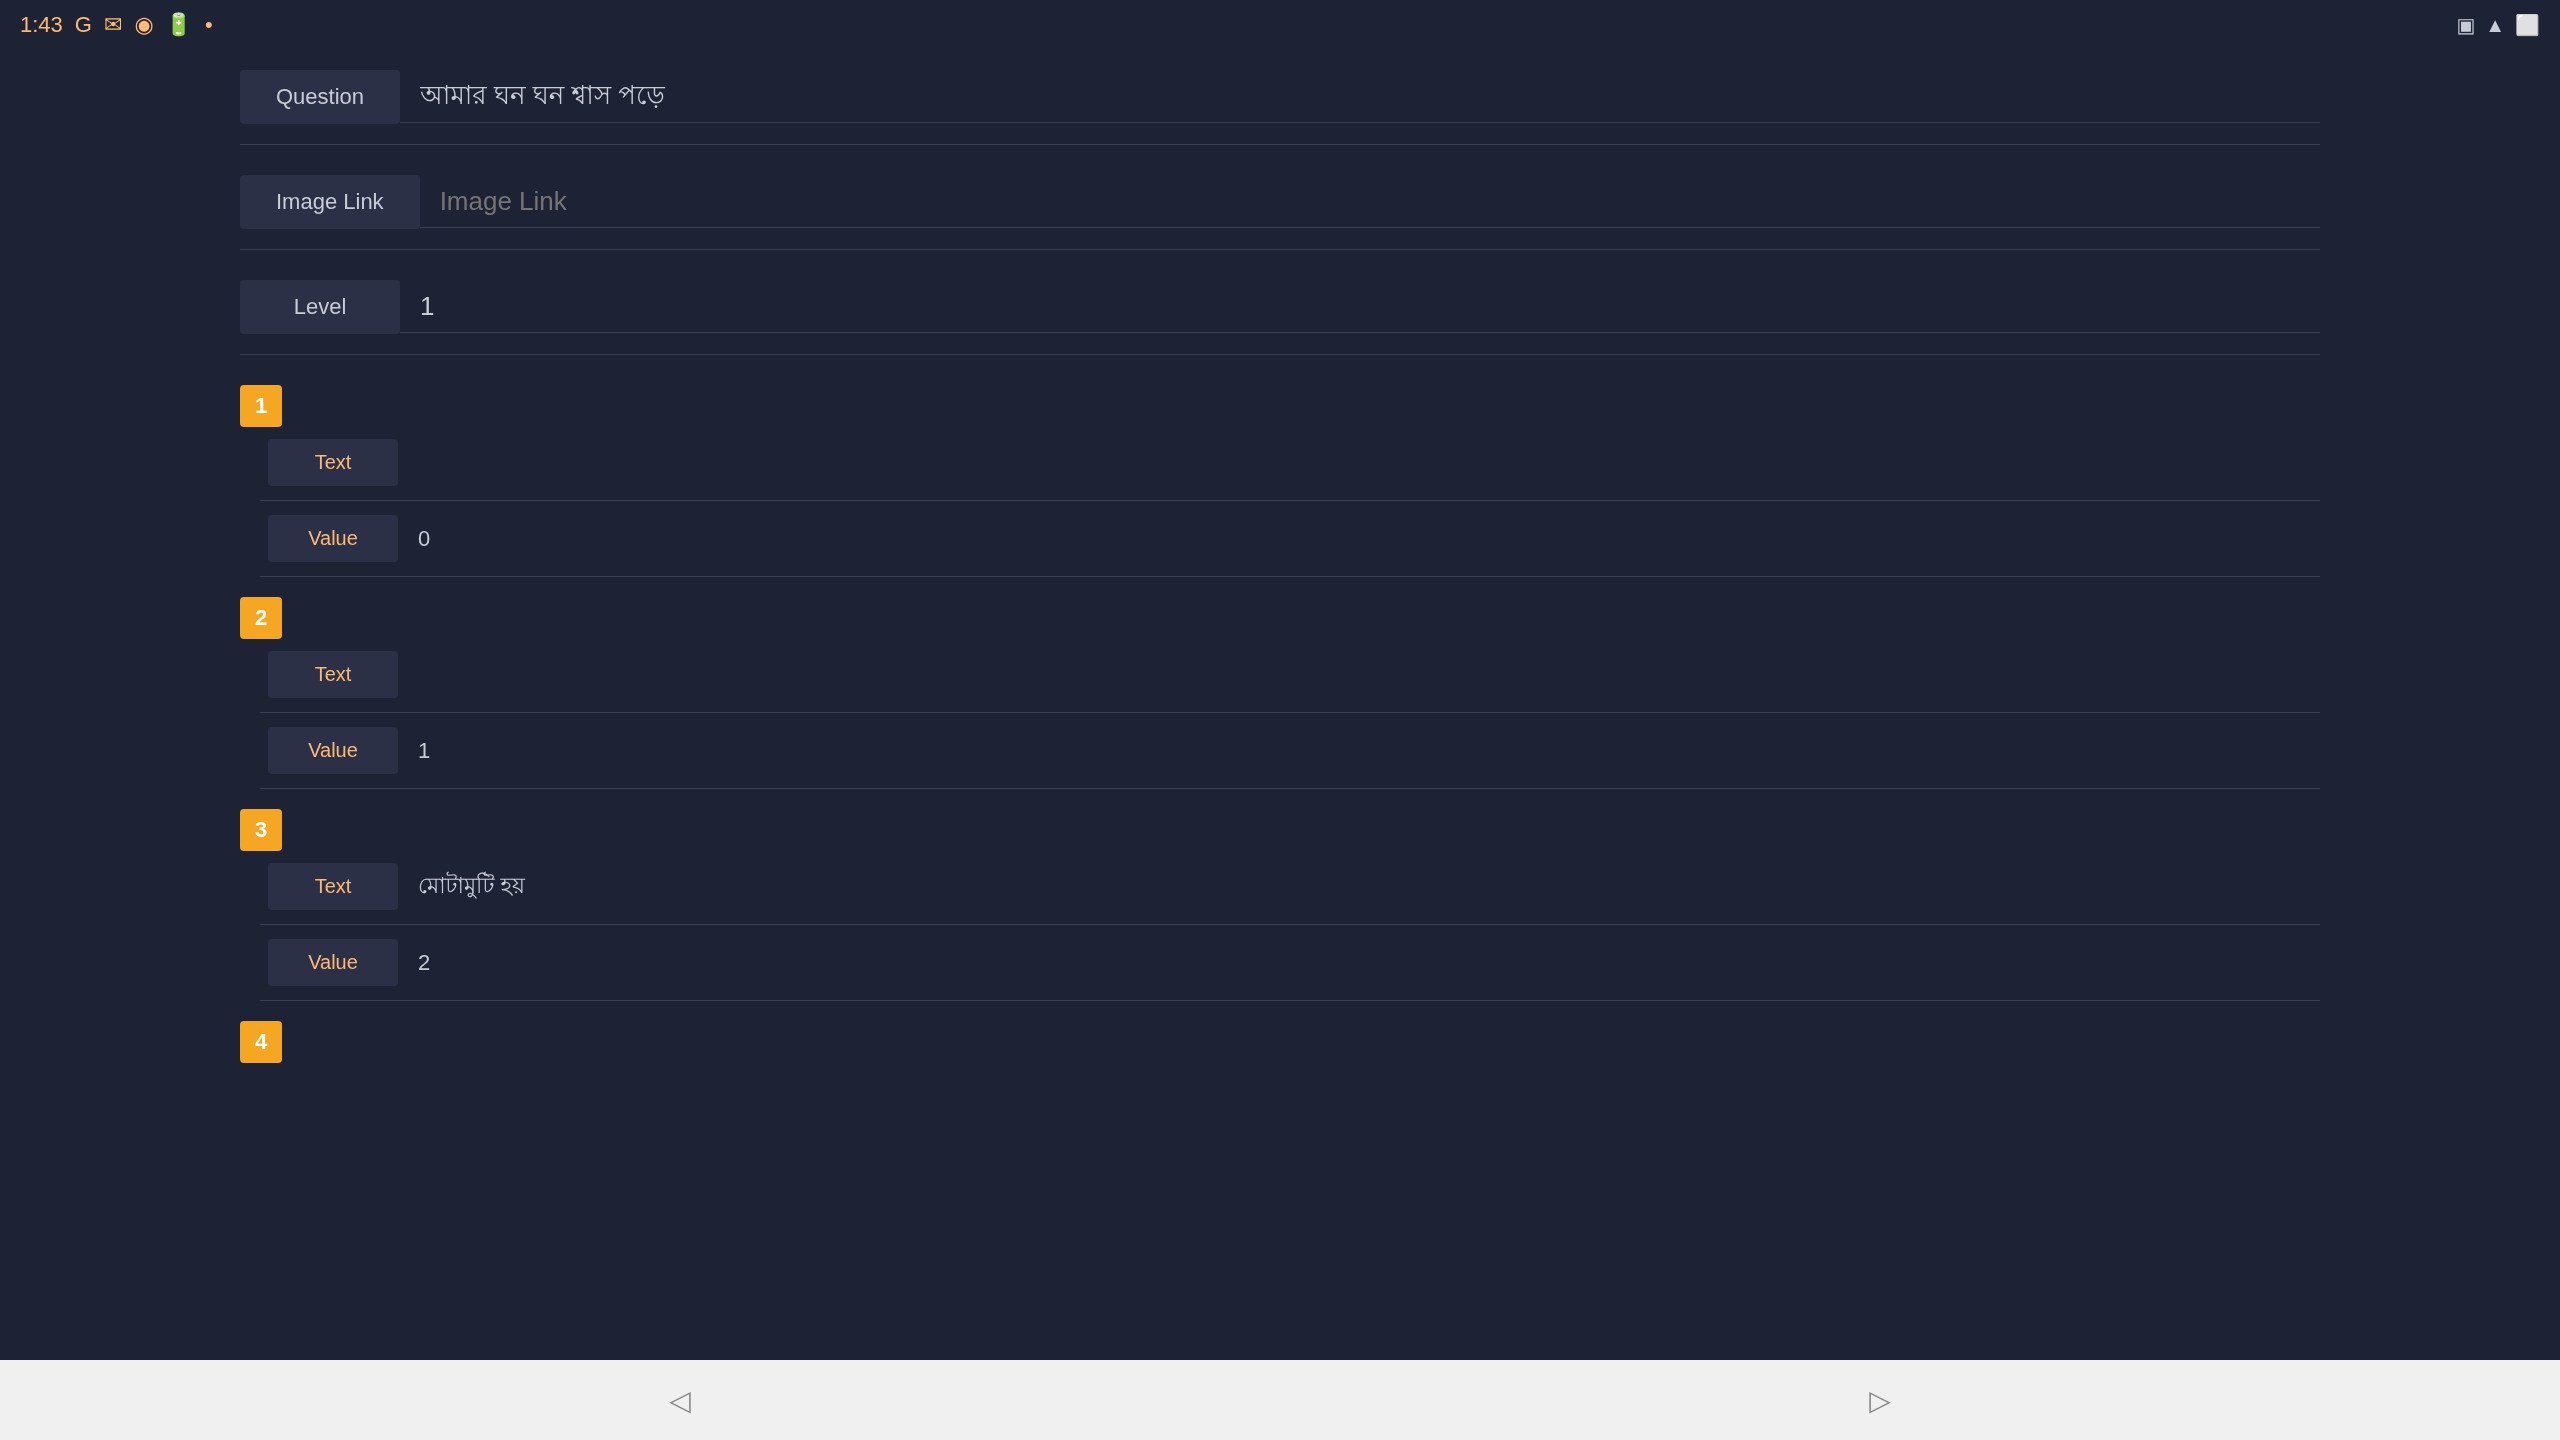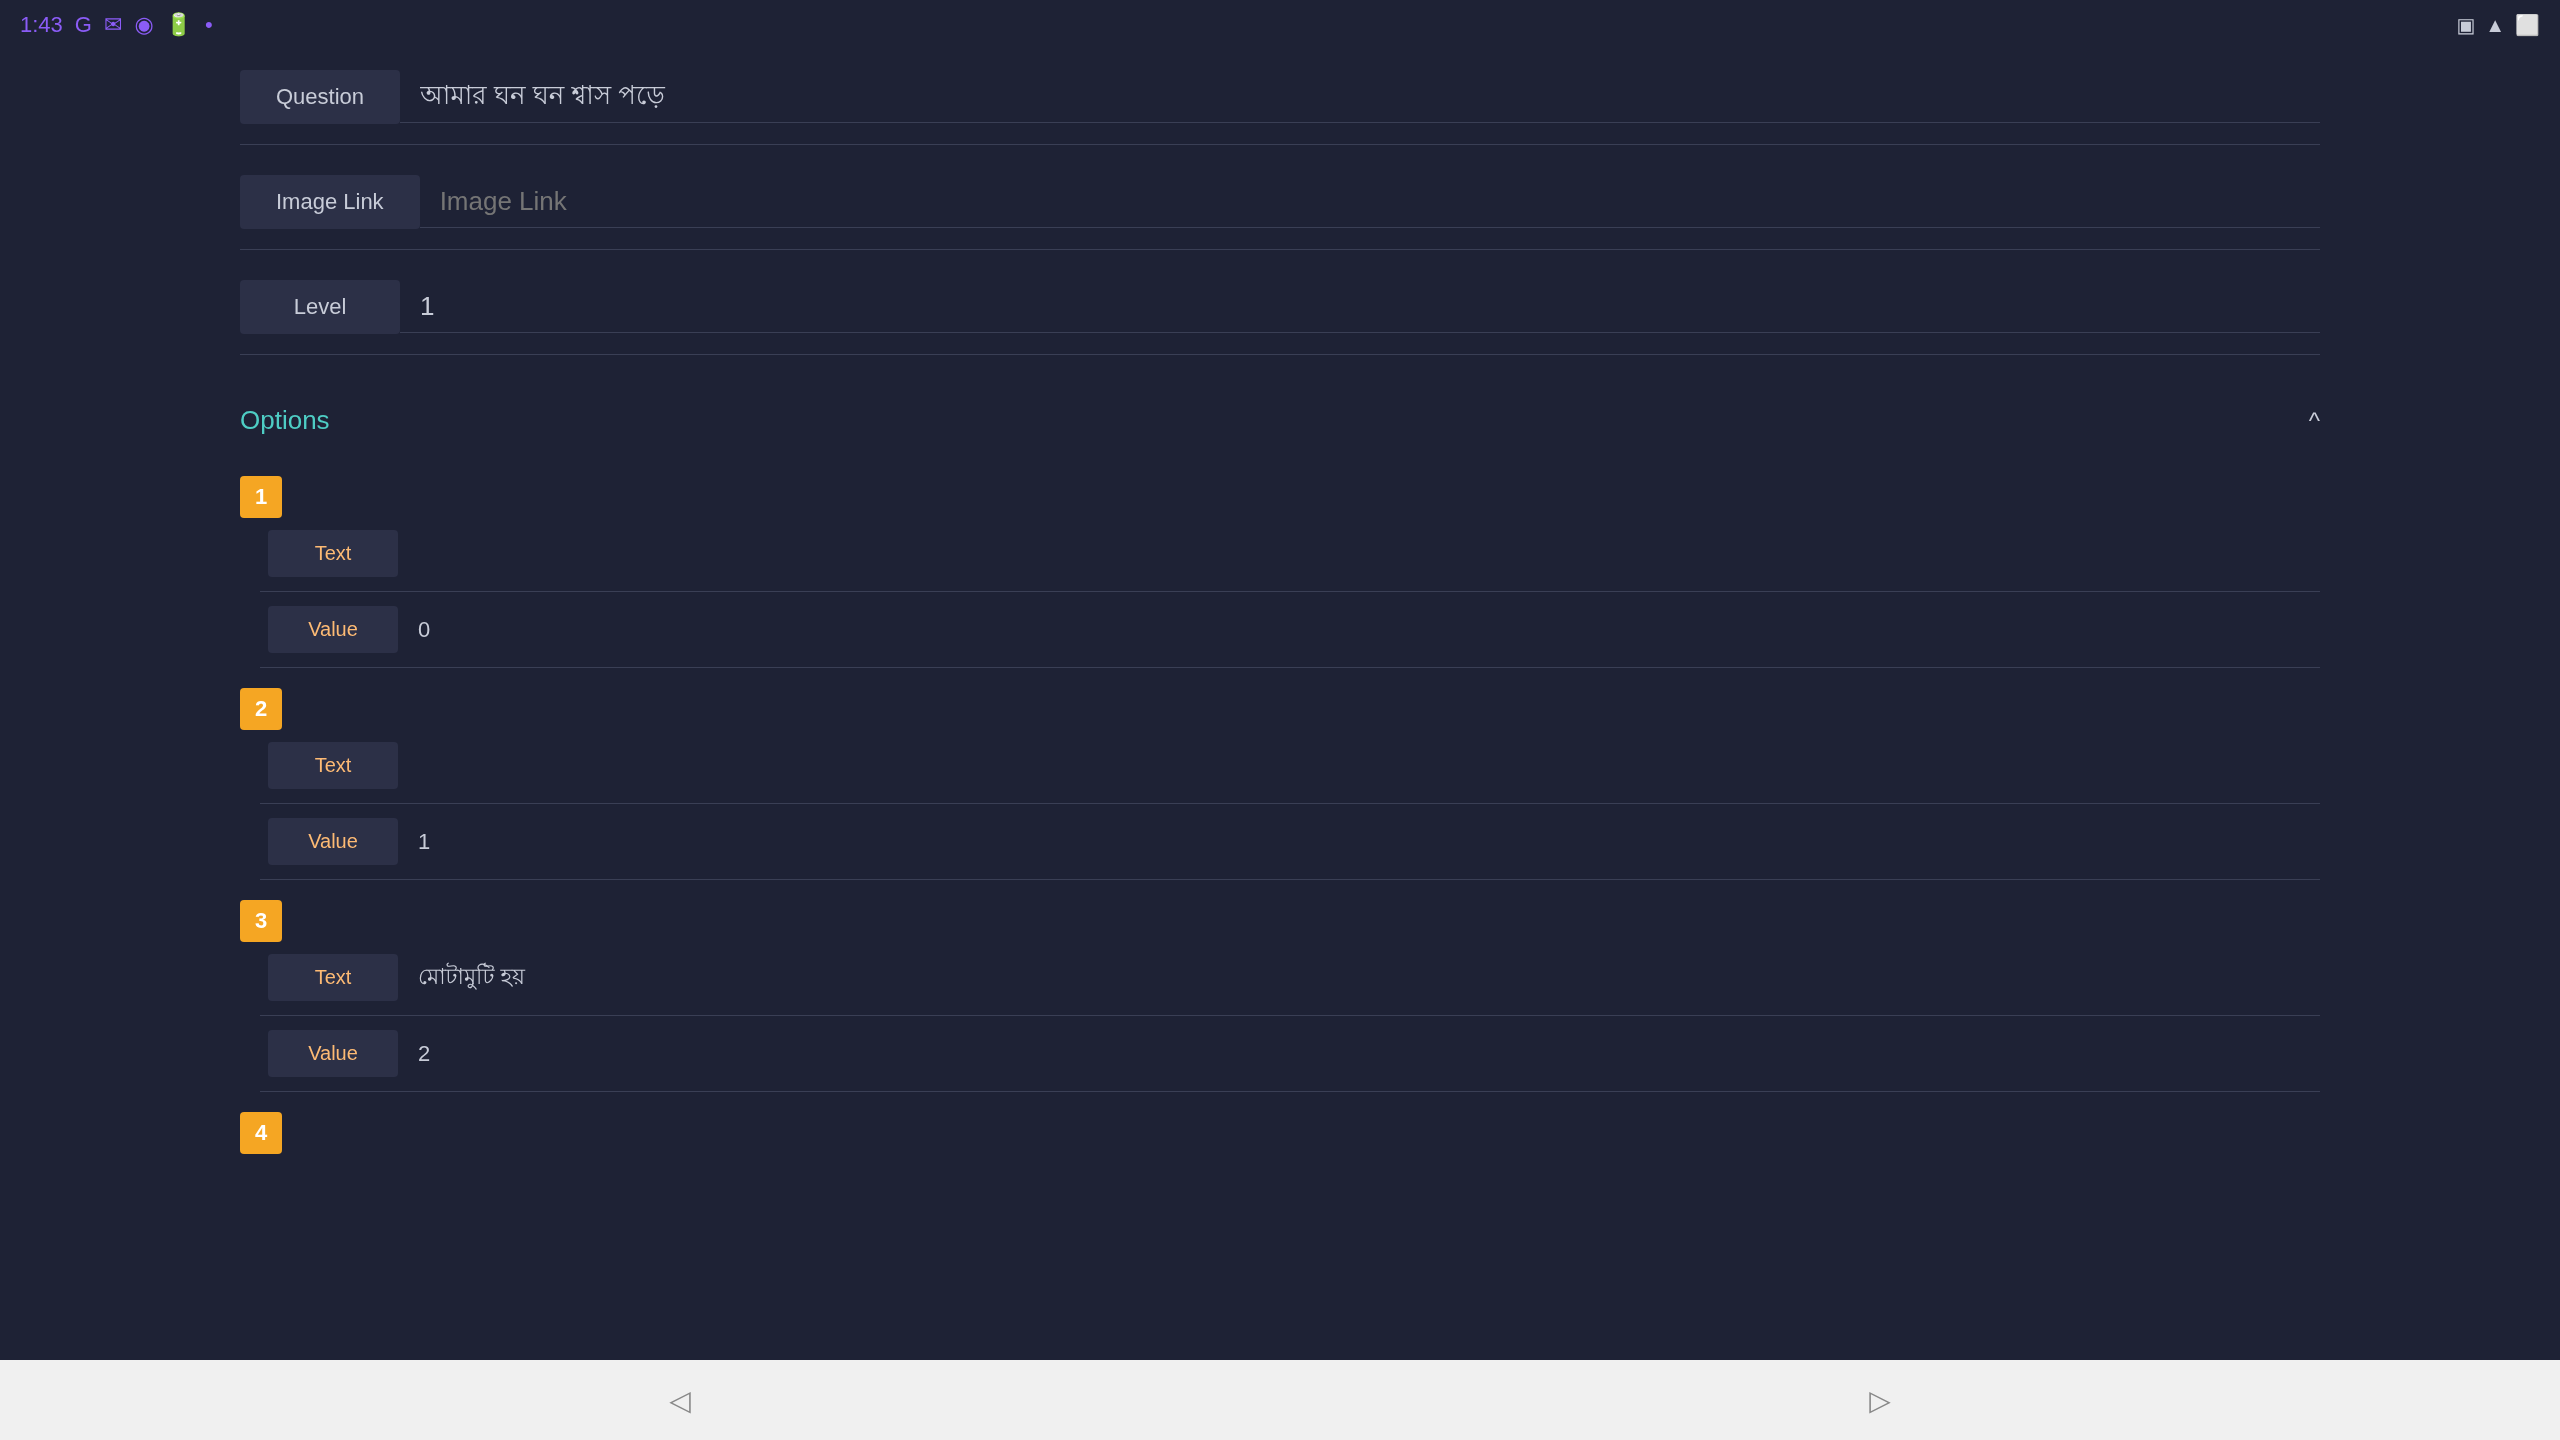--- a/index.html
+++ b/index.html
@@ -26,21 +26,21 @@
       padding: 8px 20px;
       height: 50px;
       background-color: #1e2235;
     }
 
     .status-left {
       display: flex;
       align-items: center;
       gap: 12px;
       font-size: 22px;
-      color: #8b5cf6;
+      color: #fdba74;
     }
 
     .status-right {
       display: flex;
       align-items: center;
       gap: 10px;
       font-size: 20px;
       color: #c8ccd8;
     }
 
@@ -208,24 +208,20 @@
     <button class="form-label-btn">Image Link</button>
     <input class="form-input" type="text" placeholder="Image Link" style="">
   </div>
 
   <div class="form-row">
     <button class="form-label-btn">Level</button>
     <input class="form-input" type="text" value="1" style="">
   </div>
 
   <div>
-    <div class="options-header">
-      <span class="options-title">Options</span>
-      <span class="chevron-icon">^</span>
-    </div>
 
     <div class="option-item">
       <div class="option-number-badge">1</div>
       <div class="option-fields">
         <div class="option-field-row">
           <button class="option-field-btn">Text</button>
         </div>
         <div class="option-field-row">
           <button class="option-field-btn">Value</button>
           <input class="option-field-input" type="text" value="0" style="">

